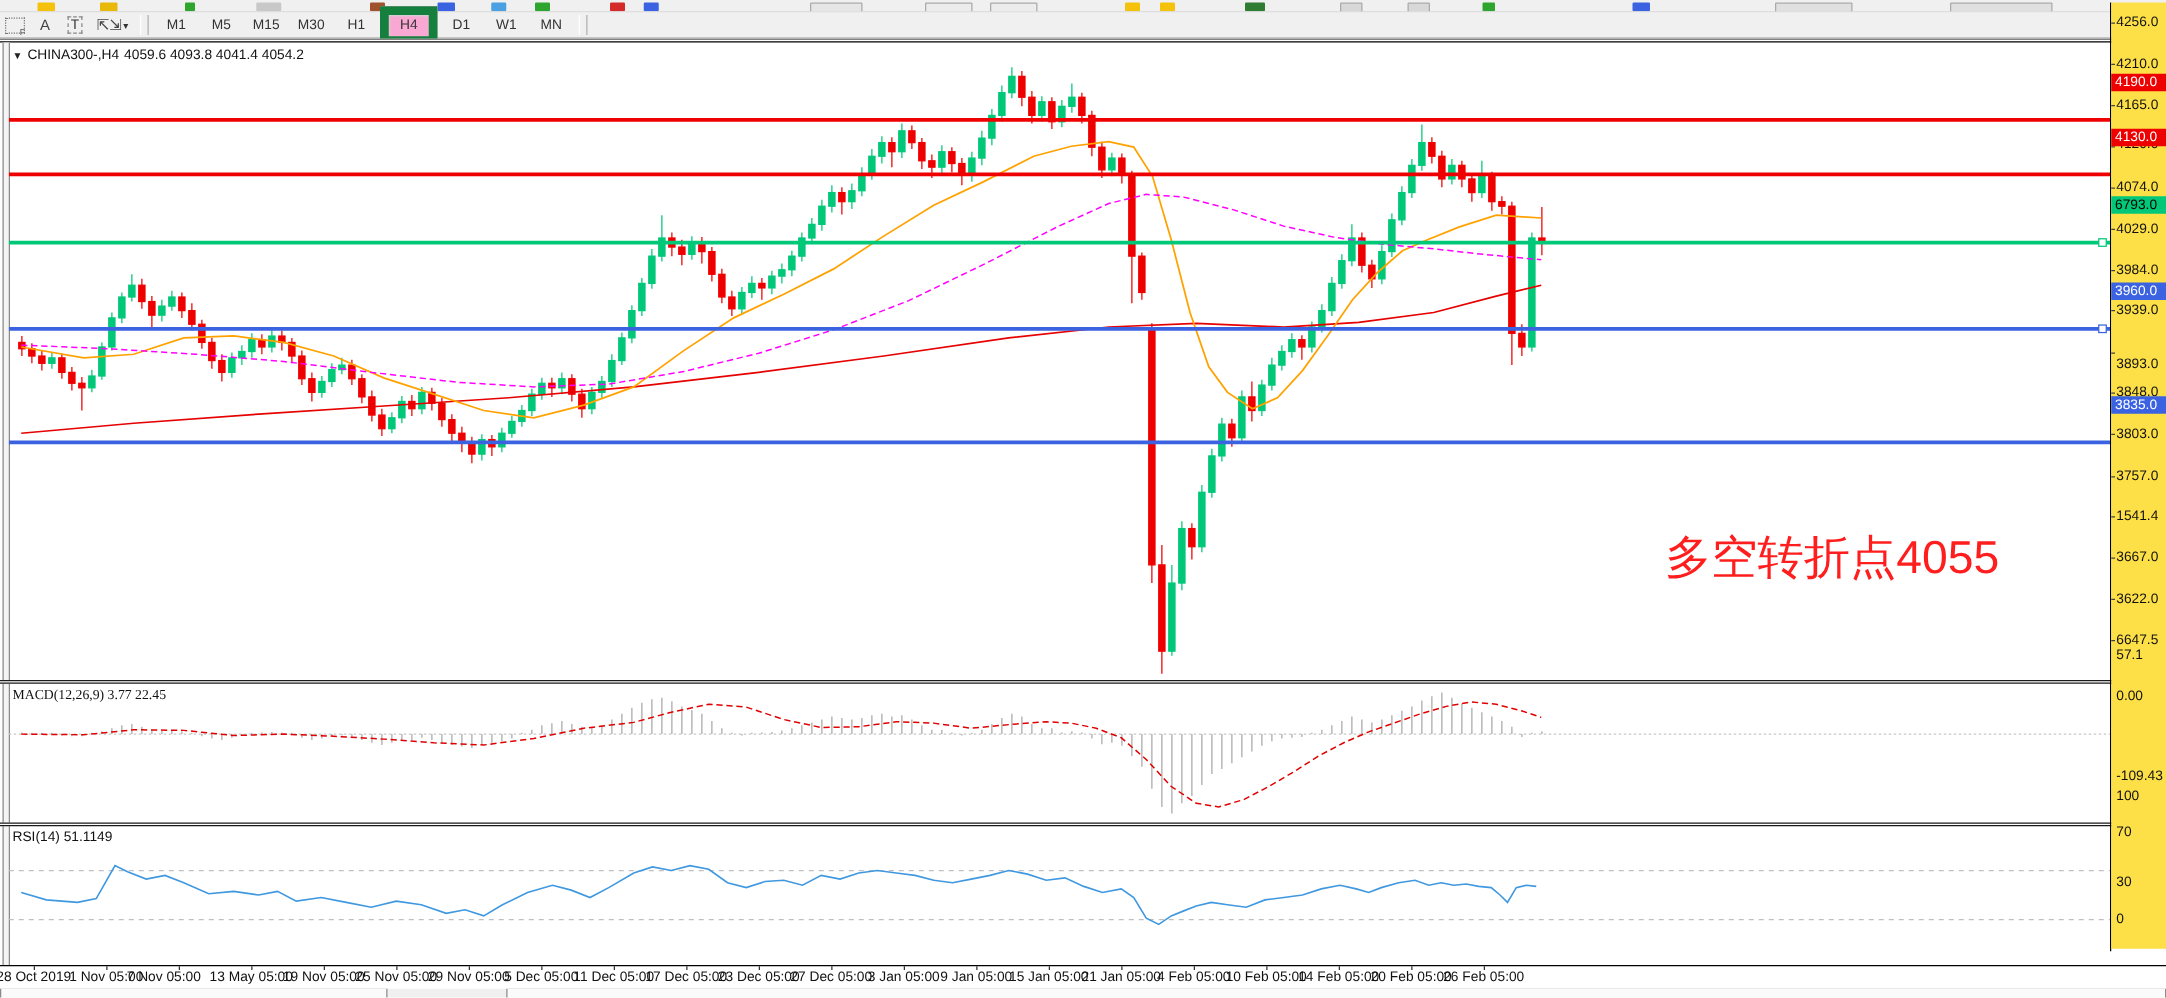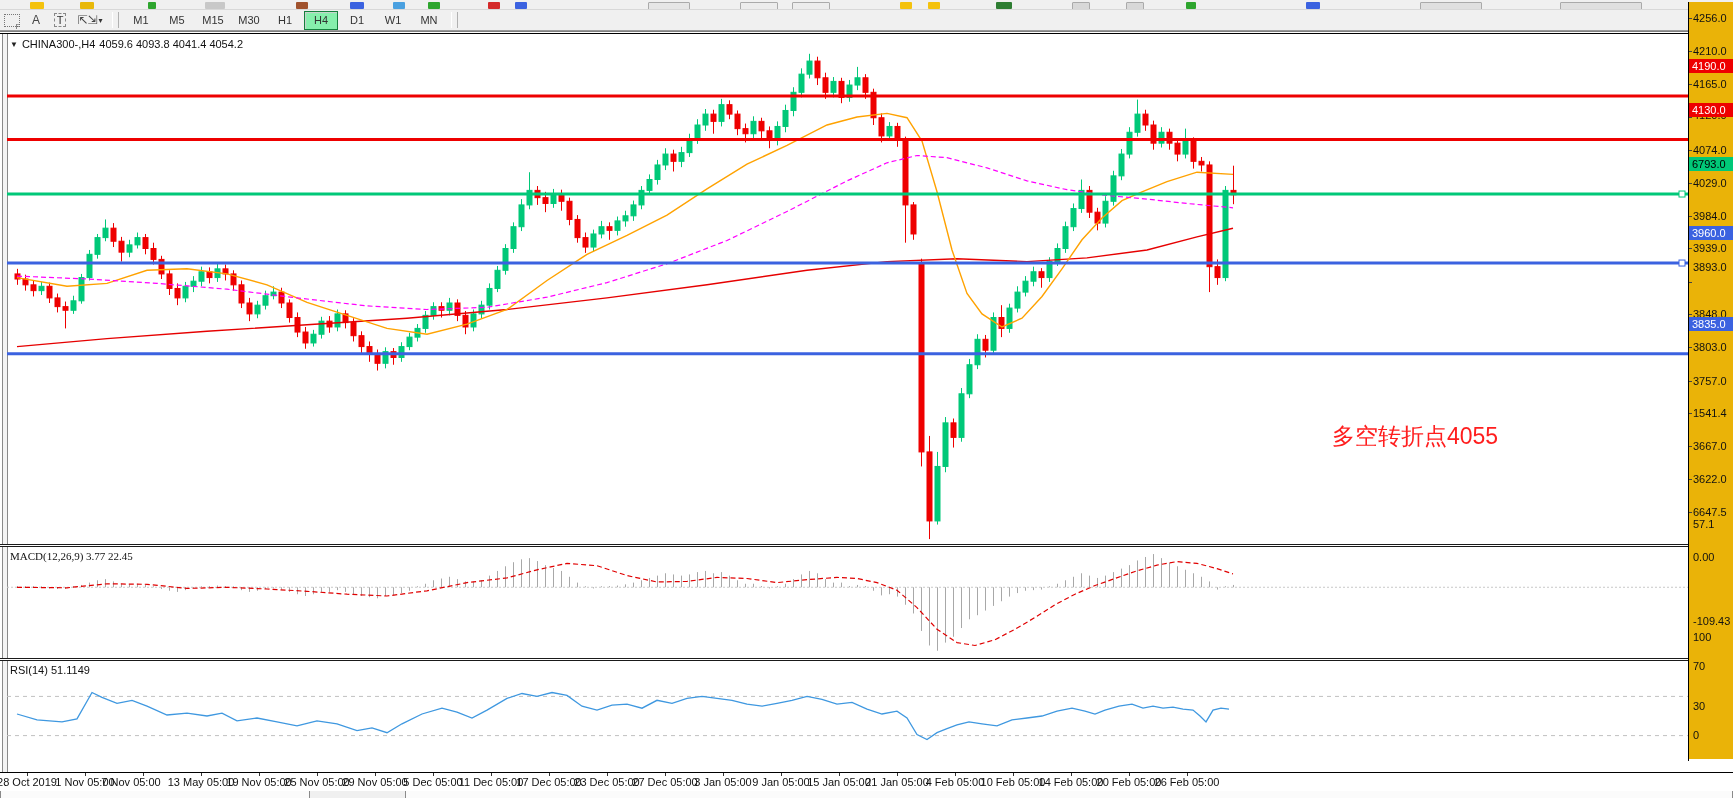--- a/index.html
+++ b/index.html
@@ -14,41 +14,41 @@
            border-bottom:1px solid #9a9a9a;display:flex;align-items:center;}
   .tool-ico{width:22px;height:17px;margin:0 1px;display:flex;align-items:center;justify-content:center;
             color:#444;font-size:12px;cursor:pointer;}
   .grid-ico{width:14px;height:11px;border:1px dotted #777;position:relative;}
   .grid-ico:after{content:"F";position:absolute;right:-1px;bottom:-4px;font-size:7px;color:#555;}
   .t-box{border:1px dashed #888;padding:0 2px;font-size:11px;color:#333;}
   .caret{font-size:8px;color:#333;margin-left:1px;}
   .sep{width:5px;height:16px;border-left:1px solid #fff;border-right:1px solid #b0b0b0;margin:0 4px;}
   .tf-btn{min-width:24px;height:17px;padding:0 4px;margin:0 1px;display:flex;align-items:center;
           justify-content:center;color:#333;font-size:11px;cursor:pointer;border:1px solid transparent;}
-  .tf-btn.active{background:#86efac;border:1px solid #15803d;box-shadow:inset 1px 1px 1px #d0d0d0;}
+  .tf-btn.active{background:#f9a8d4;border:7px solid #15803d;box-shadow:inset 1px 1px 1px #d0d0d0;}
   
   .chart-window{position:absolute;left:0;top:31px;width:1733px;height:760px;background:#fff;
                 border-top:1px solid #808080;}
   .win-topline{position:absolute;left:0;top:1px;width:1733px;height:1px;background:#000;}
   .left-frame{position:absolute;left:2px;top:2px;width:4px;height:757px;
               border-left:1px solid #8a8a8a;border-right:1px solid #8a8a8a;background:#f4f4f4;}
   .chart-header{position:absolute;left:10px;top:6px;display:flex;align-items:center;gap:4px;z-index:5;}
   .chart-header .tri{font-size:8px;color:#222;}
   .chart-header .txt{font-size:11px;color:#111;}
   svg.layer{position:absolute;left:7px;background:transparent;}
-  .axis-col{position:absolute;left:1689px;top:2px;width:44px;height:757px;background:#eab308;z-index:4;}
+  .axis-col{position:absolute;left:1689px;top:2px;width:44px;height:757px;background:#fde047;z-index:4;}
   .axis-border{position:absolute;left:1688px;top:2px;width:1px;height:759px;background:#000;z-index:4;}
   .ptick{position:absolute;left:4px;height:12px;line-height:12px;font-size:11px;color:#111;white-space:nowrap;}
   .ptickmark{position:absolute;left:0;width:3px;height:1px;background:#444;}
   .badge{position:absolute;left:0;width:44px;height:14px;line-height:14px;font-size:11px;
          text-align:left;padding-left:3px;box-sizing:border-box;z-index:6;}
   .sep-line{position:absolute;left:0;width:1733px;height:3px;background:#fff;
             border-top:1px solid #1a1a1a;border-bottom:1px solid #1a1a1a;box-sizing:border-box;z-index:3;}
   .panel-label{position:absolute;left:10px;font-size:11px;color:#111;z-index:5;}
-  .annotation{position:absolute;font-size:23px;color:#ff1e1e;z-index:5;white-space:nowrap;
+  .annotation{position:absolute;font-size:37px;color:#ff1e1e;z-index:5;white-space:nowrap;
               font-family:"Liberation Sans","DejaVu Sans",sans-serif;}
   
   .date-strip{position:absolute;left:0;top:772px;width:1733px;height:18px;background:#fff;
               border-top:1px solid #000;z-index:4;}
   .dlabel{position:absolute;top:3px;transform:translateX(-50%);font-size:11px;color:#111;white-space:nowrap;}
   .dtick{position:absolute;top:0;width:1px;height:3px;background:#333;}
   
   .bottom-strip{position:absolute;left:0;top:790px;width:1733px;height:8px;background:#f0f0f0;}
   .bottom-box{position:absolute;top:0;height:8px;background:#fbfbfb;border:1px solid #8a8a8a;
               border-bottom:none;box-sizing:border-box;}
@@ -625,21 +625,21 @@
     <div class="ptick" style="top: 107px;">4120.0</div>
     <div class="ptickmark" style="top: 114.8px;"></div>
     <div class="ptick" style="top: 142.218px;">4074.0</div>
     <div class="ptickmark" style="top: 148.218px;"></div>
     <div class="ptick" style="top: 174.909px;">4029.0</div>
     <div class="ptickmark" style="top: 180.909px;"></div>
     <div class="ptick" style="top: 207.6px;">3984.0</div>
     <div class="ptickmark" style="top: 213.6px;"></div>
     <div class="ptick" style="top: 240.291px;">3939.0</div>
     <div class="ptickmark" style="top: 246.291px;"></div>
-    <div class="ptick" style="top: 259px; text-align: center;">3893.0</div>
+    <div class="ptick" style="top: 283px; text-align: center;">3893.0</div>
     <div class="ptickmark" style="top: 279.709px;"></div>
     <div class="ptick" style="top: 306.4px;">3848.0</div>
     <div class="ptickmark" style="top: 312.4px;"></div>
     <div class="ptick" style="top: 339.091px;">3803.0</div>
     <div class="ptickmark" style="top: 345.091px;"></div>
     <div class="ptick" style="top: 372.509px;">3757.0</div>
     <div class="ptickmark" style="top: 378.509px;"></div>
     <div class="ptick" style="top: 405.2px;">1541.4</div>
     <div class="ptickmark" style="top: 411.2px;"></div>
     <div class="ptick" style="top: 437.891px;">3667.0</div>

